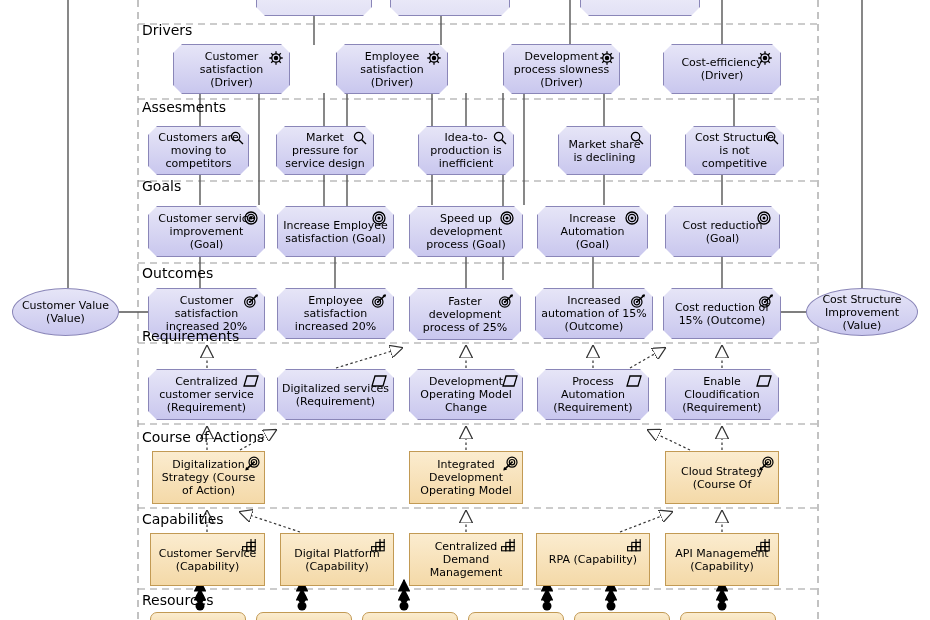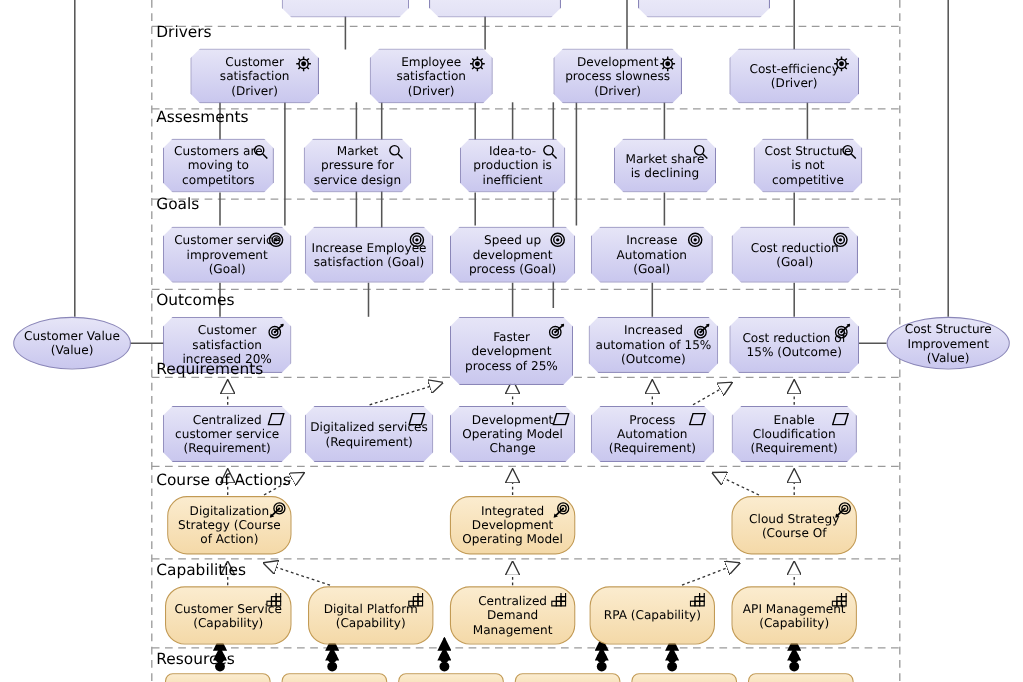--- a/index.html
+++ b/index.html
@@ -20,21 +20,21 @@
   
   .oct{
     background:linear-gradient(180deg,#e6e5f7 0%,#c9c7ee 100%);
     border:1px solid #8a86b8;
     -webkit-clip-path:polygon(9px 0,calc(100% - 9px) 0,100% 9px,100% calc(100% - 9px),calc(100% - 9px) 100%,9px 100%,0 calc(100% - 9px),0 9px);
     clip-path:polygon(9px 0,calc(100% - 9px) 0,100% 9px,100% calc(100% - 9px),calc(100% - 9px) 100%,9px 100%,0 calc(100% - 9px),0 9px);
   }
   
   .rnd{
     background:linear-gradient(180deg,#fbeccf 0%,#f4d9a8 100%);
-    border:1px solid #c29a54;border-radius:18px;
+    border:1px solid #c29a54;border-radius:0;
   }
   
   .res{
     background:linear-gradient(180deg,#fbeccf 0%,#f4d9a8 100%);
     border:1px solid #c29a54;border-radius:7px 7px 0 0;
   }
   
   .oval{
     background:linear-gradient(180deg,#e6e5f7 0%,#c9c7ee 100%);
     border:1px solid #8a86b8;border-radius:50%;
@@ -401,22 +401,36 @@
         <circle cx="6.8" cy="9" r="5.2" stroke-width="1.2"></circle>
             <circle cx="6.8" cy="9" r="2.8" stroke-width="1.2"></circle>
         <circle cx="6.8" cy="9" r="1" fill="#000" stroke="none"></circle>
         <line x1="6.8" y1="9" x2="14.5" y2="1.8" stroke-width="1.6"></line>
         <path d="M11.6,2 L14.8,1.4 L14.2,4.6 z" fill="#000" stroke="none"></path>
       </g>
         </svg>
     </span>
   </div>
 
-
-  <div class="node oct" style="left:409px;top:288px;width:112px;height:62px">
+  <div class="node oct" style="left:277px;top:288px;width:117px;height:51px">
+    <span class="lbl">Employee satisfaction increased 20%</span>
+    <span class="ico" style="right:6px;top:4px">
+      <svg width="16" height="16" viewBox="0 0 16 16">
+          <g stroke="#000" fill="none">
+        <circle cx="6.8" cy="9" r="5.2" stroke-width="1.2"></circle>
+            <circle cx="6.8" cy="9" r="2.8" stroke-width="1.2"></circle>
+        <circle cx="6.8" cy="9" r="1" fill="#000" stroke="none"></circle>
+        <line x1="6.8" y1="9" x2="14.5" y2="1.8" stroke-width="1.6"></line>
+        <path d="M11.6,2 L14.8,1.4 L14.2,4.6 z" fill="#000" stroke="none"></path>
+      </g>
+        </svg>
+    </span>
+  </div>
+
+  <div class="node oct" style="left:409px;top:288px;width:112px;height:52px">
     <span class="lbl">Faster development process of 25%</span>
     <span class="ico" style="right:6px;top:4px">
       <svg width="16" height="16" viewBox="0 0 16 16">
           <g stroke="#000" fill="none">
         <circle cx="6.8" cy="9" r="5.2" stroke-width="1.2"></circle>
             <circle cx="6.8" cy="9" r="2.8" stroke-width="1.2"></circle>
         <circle cx="6.8" cy="9" r="1" fill="#000" stroke="none"></circle>
         <line x1="6.8" y1="9" x2="14.5" y2="1.8" stroke-width="1.6"></line>
         <path d="M11.6,2 L14.8,1.4 L14.2,4.6 z" fill="#000" stroke="none"></path>
       </g>

